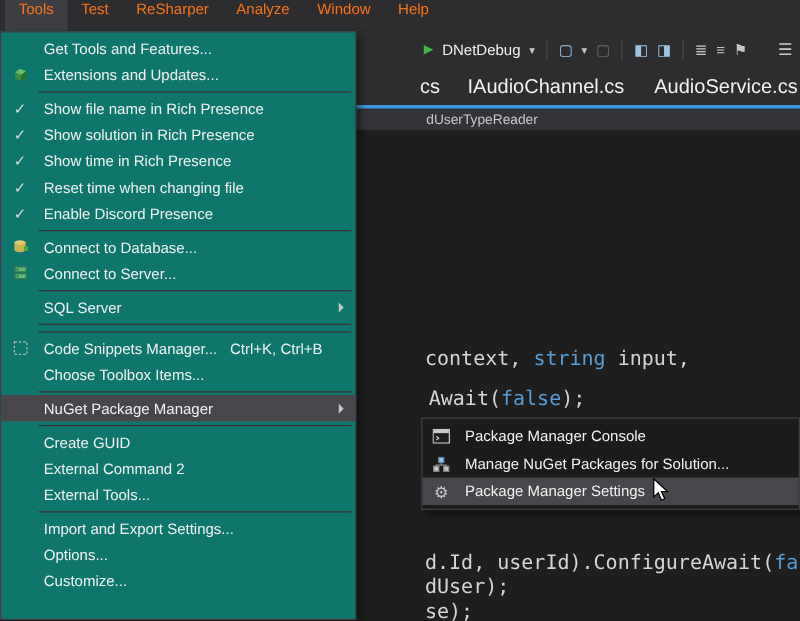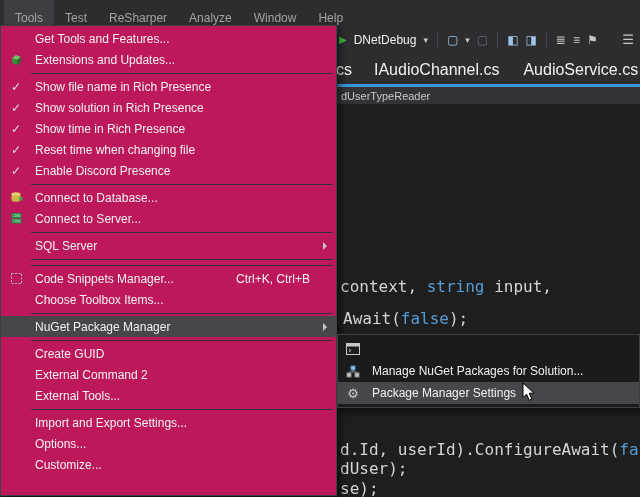--- a/index.html
+++ b/index.html
@@ -3,21 +3,21 @@
 <meta charset="utf-8">
 <style>
   html,body{margin:0;padding:0;background:#101010;}
   .screen{position:relative;width:640px;height:497px;overflow:hidden;
           background:#1e1e1e;font-family:"Liberation Sans",sans-serif;
           -webkit-font-smoothing:antialiased;color:#f1f1f1;}
 
   
   .menubar{position:absolute;left:0;top:0;width:640px;height:25px;
            background:#2d2d30;display:flex;align-items:stretch;padding-left:4px;z-index:5;}
-  .mb-item{display:flex;align-items:flex-end;padding:0 11px;font-size:12px;color:#a3a3a3;cursor:default;}
+  .mb-item{display:flex;align-items:flex-start;padding:0 11px;font-size:12px;color:#f97316;cursor:default;}
   .mb-item.active{background:#3e3e42;}
 
   
   .toolbar{position:absolute;left:0;top:25px;width:640px;height:30px;background:#2d2d30;z-index:1;}
   .tb-content{position:absolute;left:339px;top:0;right:0;height:30px;display:flex;align-items:center;gap:7px;}
   .tb-play{color:#3fba3f;font-size:10px;line-height:1;}
   .tb-label{font-size:12px;color:#f1f1f1;}
   .tb-caret{color:#c8c8c8;font-size:9px;}
   .tb-sep{width:1px;height:16px;background:#46464a;margin:0 2px;}
   .tb-ic{font-size:12px;line-height:1;color:#9cc3e5;}
@@ -37,21 +37,21 @@
             display:flex;align-items:center;z-index:1;}
   .crumb{margin-left:341px;font-size:11px;color:#c8c8c8;}
 
   
   .editor{position:absolute;left:0;top:104px;width:640px;height:393px;background:#1e1e1e;z-index:0;}
   .code-line{position:absolute;left:340px;white-space:pre;
              font-family:"DejaVu Sans Mono",monospace;font-size:16px;color:#d4d4d4;}
   .code-line .kw{color:#569cd6;}
 
   
-  .toolsmenu{position:absolute;left:0;top:25px;width:337px;height:471px;background:#be185d;
+  .toolsmenu{position:absolute;left:0;top:25px;width:285px;height:471px;background:#0f766e;
              border:1px solid #3f3f46;box-sizing:border-box;z-index:10;
              box-shadow:4px 4px 6px rgba(0,0,0,.45);padding-top:2px;overflow:hidden;}
   .mi{position:relative;height:21px;display:flex;align-items:center;
       padding-left:34px;padding-right:26px;font-size:12px;color:#f1f1f1;cursor:default;}
   .mi.hl{background:#46464b;}
   .slot{position:absolute;left:0;top:0;width:30px;height:21px;display:flex;
         align-items:center;justify-content:center;}
   .slot.check{color:#dcdcdc;font-size:12px;}
   .arrow{position:absolute;right:9px;top:6.5px;width:0;height:0;
          border-left:4px solid #c5c5c5;border-top:4px solid transparent;border-bottom:4px solid transparent;}
@@ -267,20 +267,21 @@
 
   <div class="submenu">
     <div class="smi">
       <span class="slot">
         <svg width="14" height="12" viewBox="0 0 14 12">
             <rect x="0.5" y="0.5" width="13" height="11" fill="#1e1e1e" stroke="#c8c8c8"></rect>
             <rect x="1" y="1" width="12" height="2.5" fill="#c8c8c8"></rect>
             <path d="M3 6 l2 1.5 -2 1.5" stroke="#c8c8c8" fill="none"></path>
           </svg>
       </span>
+      <span>Package Manager Console</span>
     </div>
     <div class="smi">
       <span class="slot">
         <svg width="14" height="13" viewBox="0 0 14 13">
             <path d="M7 5 v2 M3 8 v-1 h8 v1" stroke="#8a8a8a" fill="none"></path>
             <rect x="5" y="1" width="4" height="4" fill="#9cc3e5" stroke="#5b87a8"></rect>
             <rect x="1" y="8" width="4" height="4" fill="#c8c8c8" stroke="#8a8a8a"></rect>
             <rect x="9" y="8" width="4" height="4" fill="#c8c8c8" stroke="#8a8a8a"></rect>
           </svg>
       </span>

